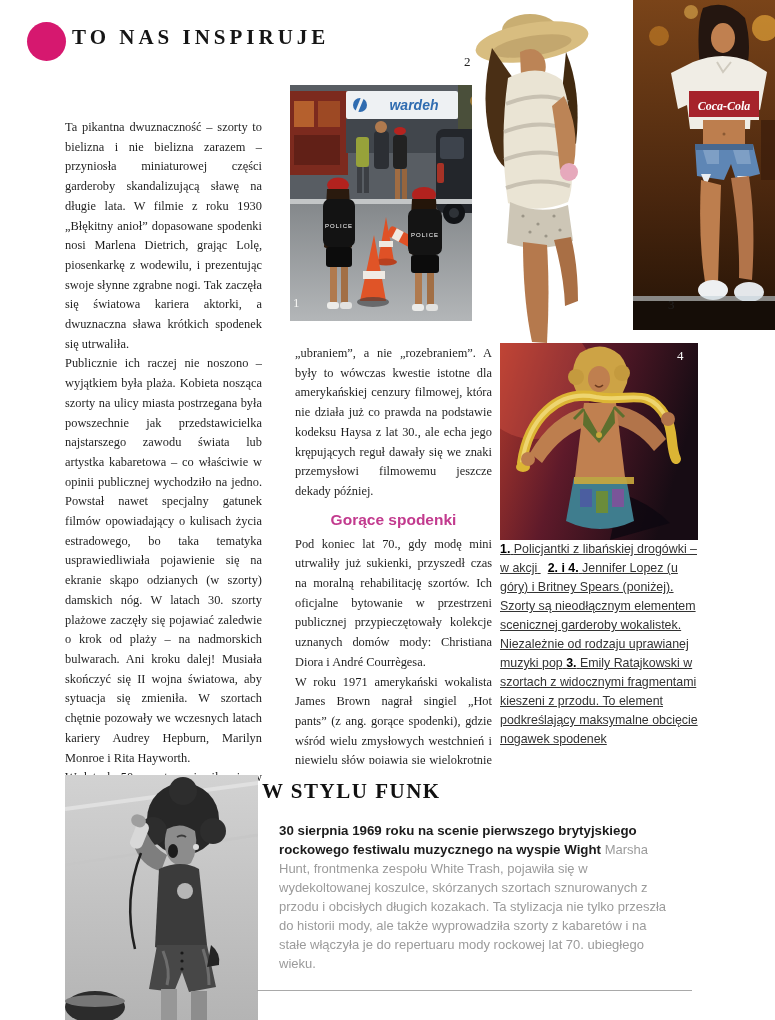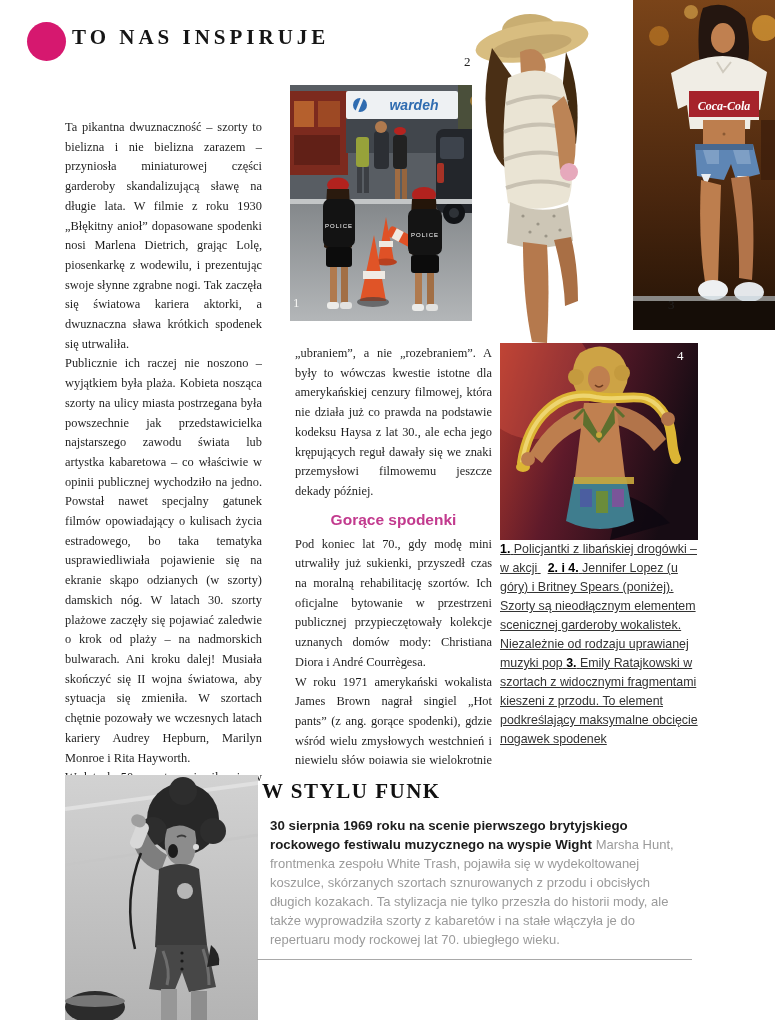--- a/index.html
+++ b/index.html
@@ -37,21 +37,21 @@
   .photo-num{position:absolute;z-index:6;font-family:"Liberation Serif",serif;font-size:13px;line-height:13px;}
   .num-1{left:293px;top:296px;color:#f4f4f2;}
   .num-2{left:464px;top:55px;color:#222;}
   .num-3{left:668px;top:298px;color:#222;}
   .num-4{left:677px;top:349px;color:#fafafa;}
 
   
   .funk{position:absolute;left:262px;top:779px;width:430px;text-align:left;font-family:"Liberation Sans",sans-serif;}
   .funk h2{font-family:"Liberation Serif",serif;font-size:21px;font-weight:bold;letter-spacing:1.5px;
            color:#111;margin:0 0 12px;}
-  .funk p{margin:8px;font-size:13px;line-height:19px;color:#9b9b9b;}
+  .funk p{margin:17px;font-size:13px;line-height:19px;color:#9b9b9b;}
   .funk p b{color:#1c1c1c;font-size:13.3px;}
   .funk-rule{border:none;border-top:1.5px solid #a9a9a9;margin:10px 0 0 -5px;width:435px;}
 </style>
 </head>
 <body>
 
 <div class="page">
 
   <div class="brand-dot"></div>
   <div class="kicker">TO NAS INSPIRUJE</div>

